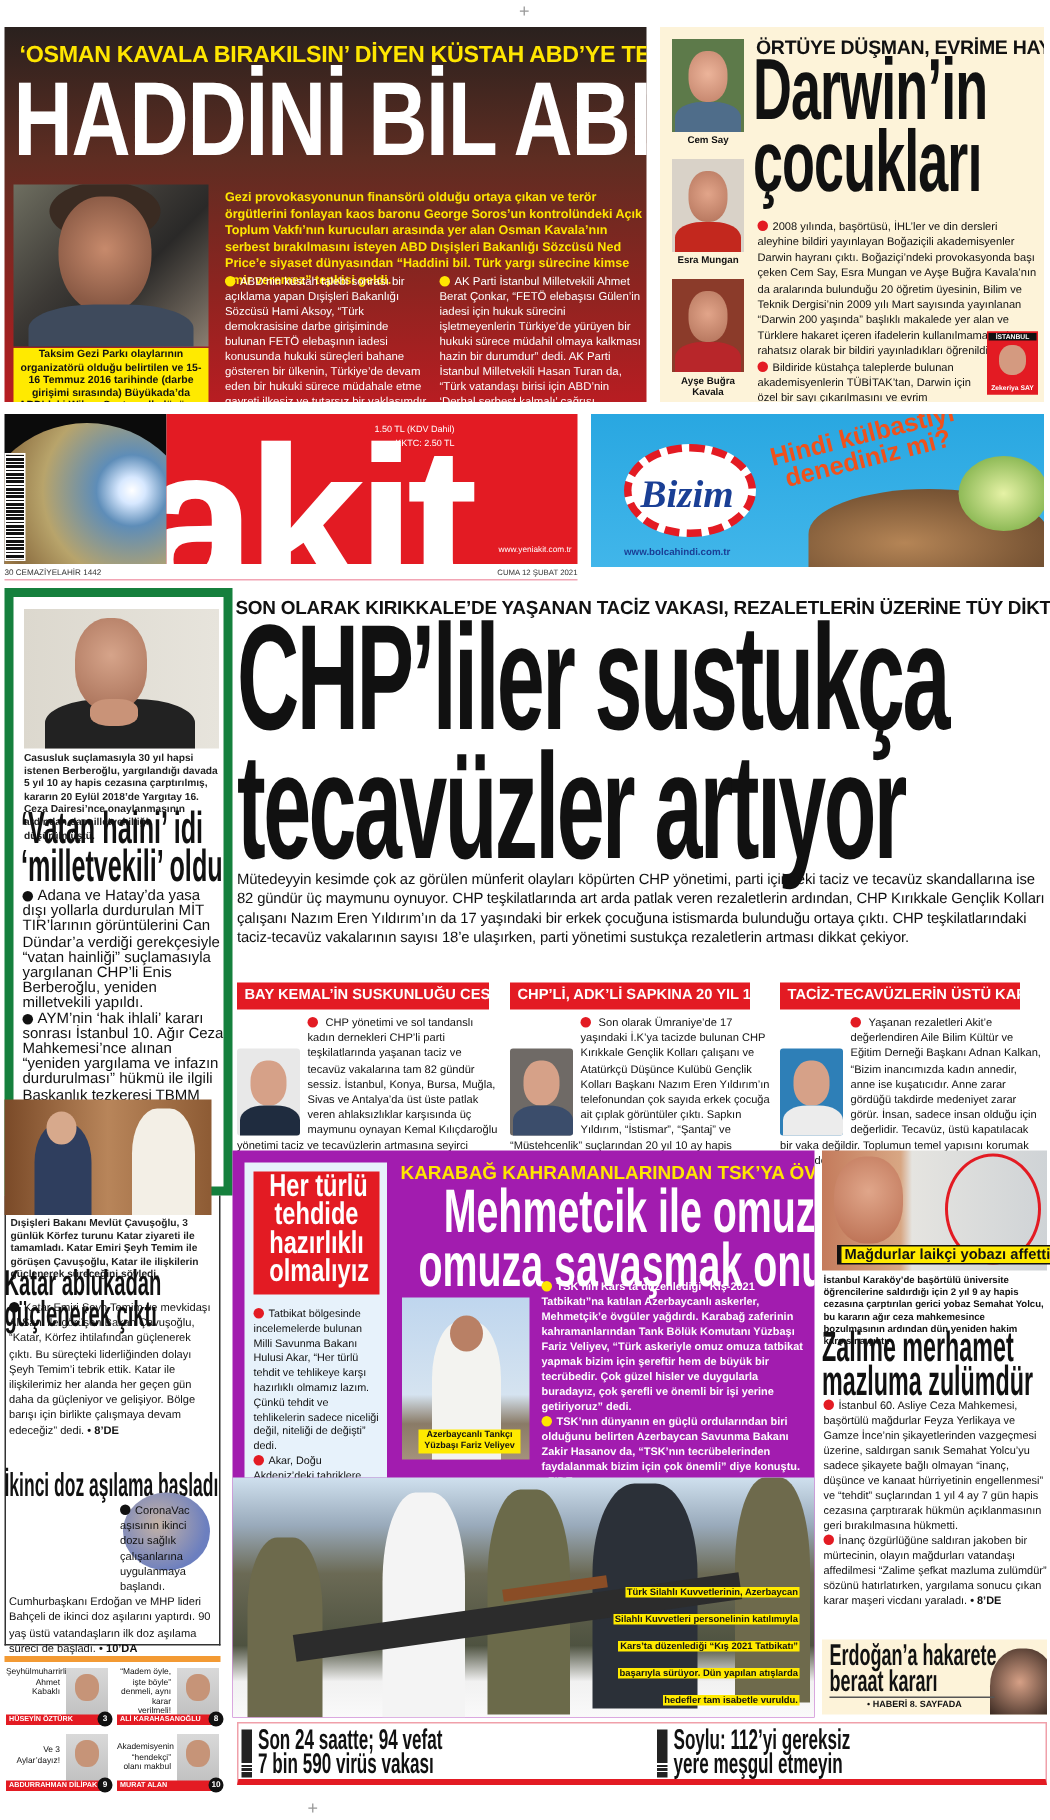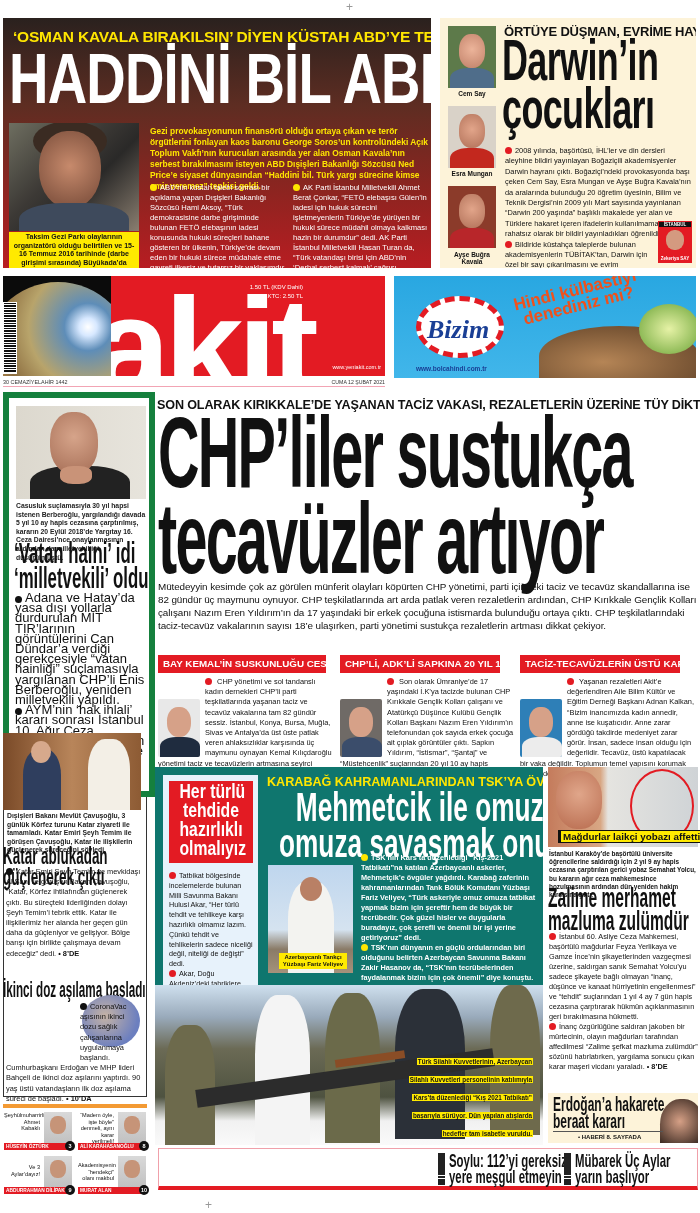--- a/index.html
+++ b/index.html
@@ -56,21 +56,21 @@
 #ad .lettuce{position:absolute;left:245px;top:28px;width:60px;height:50px;border-radius:50%;background:radial-gradient(#e6f2a6,#6aa336)}
 
 #left-col{position:absolute;left:3px;top:392px;width:152px;height:405px;border:6px solid #15803d;overflow:hidden}
 #berberoglu-photo{position:absolute;left:7px;top:8px;width:130px;height:93px;background:linear-gradient(90deg,#dcd8ce,#e7e4dc);overflow:hidden}
 #berberoglu-photo .f{position:absolute;left:34px;top:6px;width:48px;height:62px;border-radius:45%;background:radial-gradient(circle at 50% 40%,#d6a48a,#a46c54)}
 #berberoglu-photo .b{position:absolute;left:14px;top:60px;width:100px;height:40px;border-radius:40% 40% 0 0;background:#222}
 #berberoglu-photo .hand{position:absolute;left:44px;top:60px;width:32px;height:18px;border-radius:40%;background:#c99378}
 .small-cap{font-size:6.8px;line-height:8.6px;font-weight:bold;color:#222}
 #berb-cap{position:absolute;left:7px;top:104px;width:132px}
 #berb-head{position:absolute;left:5px;top:142px;font-weight:bold;font-size:30px;line-height:25px;transform:scaleX(.56);transform-origin:left top;white-space:nowrap}
-#berb-body{position:absolute;left:6px;top:195px;width:134px;font-size:13px;line-height:10.2px}
+#berb-body{position:absolute;left:6px;top:195px;width:134px;font-size:10px;line-height:10.2px}
 #katar-photo{position:absolute;left:3px;top:733px;width:138px;height:77px;background:linear-gradient(90deg,#7a4a28,#b8855a 50%,#8d5b34);overflow:hidden}
 #katar-photo .p1{position:absolute;left:20px;top:16px;width:38px;height:65px;border-radius:40% 40% 0 0;background:#2f3e5e}
 #katar-photo .h1{position:absolute;left:28px;top:8px;width:20px;height:22px;border-radius:50%;background:#d7a98c}
 #katar-photo .p2{position:absolute;left:85px;top:6px;width:42px;height:75px;border-radius:40% 40% 0 0;background:#f3efe6}
 #katar-cap{position:absolute;left:3px;top:812px;width:142px}
 #katar-head{position:absolute;left:3px;top:845px;font-weight:bold;font-size:24px;line-height:21px;transform:scaleX(.56);transform-origin:left top;white-space:nowrap}
 #katar-body{position:absolute;left:6px;top:867px;width:136px;font-size:7.4px;line-height:10.2px}
 #doz-head{position:absolute;left:3px;top:980px;font-weight:bold;font-size:22px;line-height:20px;transform:scaleX(.53);transform-origin:left top;white-space:nowrap}
 #doz-body{position:absolute;left:6px;top:1002px;width:136px;font-size:7.4px;line-height:10.2px}
 #doz-photo{position:absolute;left:82px;top:995px;width:58px;height:52px;border-radius:50%;background:radial-gradient(circle at 40% 40%,#c5b3a6,#6c7fbf 70%)}
@@ -85,21 +85,21 @@
 
 #main-kicker{position:absolute;left:157px;top:398px;font-weight:bold;font-size:12.6px;white-space:nowrap;letter-spacing:-.15px}
 #main-head{position:absolute;left:158px;top:409px;font-weight:bold;font-size:100px;line-height:86px;white-space:nowrap;transform:scaleX(.575);transform-origin:left top;letter-spacing:-3px}
 #main-lead{position:absolute;left:158px;top:580px;width:540px;font-size:9.9px;line-height:13px;letter-spacing:-.1px}
 .subhead{position:absolute;top:655px;height:18px;background:#e31b23;color:#fff;font-weight:bold;font-size:9.8px;line-height:18px;padding-left:5px;white-space:nowrap;overflow:hidden}
 .subcol{position:absolute;top:677px;width:175px;font-size:7.4px;line-height:10.2px}
 .subcol .avatar{float:left;width:42px;height:58px;margin:2px 5px 0 0;border-radius:2px;position:relative;overflow:hidden}
 .subcol .avatar .f{position:absolute;left:9px;top:8px;width:24px;height:30px;border-radius:45%;background:#d6a188}
 .subcol .avatar .b{position:absolute;left:2px;top:38px;width:40px;height:24px;border-radius:40% 40% 0 0}
 
-#blue-block{position:absolute;left:155px;top:767px;width:388px;height:378px;background:#0f766e;overflow:hidden}
+#blue-block{position:absolute;left:155px;top:767px;width:388px;height:378px;background:#a21caf;overflow:hidden}
 #blue-side{position:absolute;left:8px;top:8px;width:95px;height:210px;background:#e7f2fb}
 #blue-side .redbox{position:absolute;left:6px;top:6px;width:84px;height:82px;background:#e31b23;color:#fff;font-weight:bold;font-size:21px;line-height:19px;text-align:center;overflow:hidden}
 #blue-side .redbox div{transform:scaleX(.75);white-space:nowrap;text-align:center}
 #blue-side .body{position:absolute;left:6px;top:96px;width:86px;font-size:7.2px;line-height:9.8px}
 #blue-kicker{position:absolute;left:112px;top:8px;color:#ffe600;font-weight:bold;font-size:12.6px;white-space:nowrap}
 #blue-head{position:absolute;left:124px;top:22px;color:#fff;font-weight:bold;font-size:41px;line-height:36px;white-space:nowrap;transform:scaleX(.64);transform-origin:left top;text-align:center}
 #blue-head div{}
 #soldier-photo{position:absolute;left:113px;top:98px;width:85px;height:108px;background:linear-gradient(#bfd6ee 0%,#d5e3f0 60%,#8a7b67 78%,#a4927b 100%);overflow:hidden}
 #soldier-photo .s{position:absolute;left:20px;top:16px;width:46px;height:95px;border-radius:40% 40% 0 0;background:#f3f3f0}
 #soldier-photo .h{position:absolute;left:32px;top:12px;width:22px;height:24px;border-radius:50%;background:#b98065}
@@ -356,40 +356,40 @@
 <div id="yobaz-label">
     <span>Mağdurlar laikçi yobazı affetti</span>
   </div>
 <p id="yobaz-cap">İstanbul Karaköy’de başörtülü üniversite öğrencilerine saldırdığı için 2 yıl 9 ay hapis cezasına çarptırılan gerici yobaz Semahat Yolcu, bu kararın ağır ceza mahkemesince bozulmasının ardından dün yeniden hakim karşısına çıktı.</p>
 <div id="yobaz-head">
     <div>Zalime merhamet</div>
     <div>mazluma zulümdür</div>
   </div>
 <div id="yobaz-body">
   <p><span class="bullet b-red"></span><span>İstanbul 60. Asliye Ceza Mahkemesi, başörtülü mağdurlar Feyza Yerlikaya ve Gamze İnce’nin şikayetlerinden vazgeçmesi üzerine, saldırgan sanık Semahat Yolcu’yu sadece şikayete bağlı olmayan “inanç, düşünce ve kanaat hürriyetinin engellenmesi” ve “tehdit” suçlarından 1 yıl 4 ay 7 gün hapis cezasına çarptırarak hükmün açıklanmasının geri bırakılmasına hükmetti.</span></p>
-  <p><span class="bullet b-red"></span><span>İnanç özgürlüğüne saldıran jakoben bir mürtecinin, olayın mağdurları tarafından affedilmesi “Zalime şefkat mazluma zulümdür” sözünü hatırlatırken, yargılama sonucu çıkan karar maşeri vicdanı yaraladı.</span> <b>• 8’DE</b></p>
+  <p><span class="bullet b-red"></span><span>İnanç özgürlüğüne saldıran jakoben bir mürtecinin, olayın mağdurları vatandaşı affedilmesi “Zalime şefkat mazluma zulümdür” sözünü hatırlatırken, yargılama sonucu çıkan karar maşeri vicdanı yaraladı.</span> <b>• 8’DE</b></p>
 </div>
 <div id="erdogan-box">
   <div class="ph"></div>
   <div class="h">
       <div>Erdoğan’a hakarete</div>
       <div>beraat kararı</div>
     </div>
   <div class="line"></div>
   <div class="ref">• HABERİ 8. SAYFADA</div>
 </div>
 
 <nav id="bottom-strip">
+  <div class="strip-item" style="left:2px;width:135px">
+      <div class="strip-tag"></div>
+      <div class="strip-text">
+        <div>Son 24 saatte; 94 vefat</div>
+        <div>7 bin 590 virüs vakası</div>
+      </div>
+    </div>
   <div class="strip-item" style="left:279px;width:125px">
       <div class="strip-tag"></div>
       <div class="strip-text">
         <div>Soylu: 112’yi gereksiz</div>
         <div>yere meşgul etmeyin</div>
       </div>
     </div>
-  <div class="strip-item" style="left:405px;width:130px">
-      <div class="strip-tag"></div>
-      <div class="strip-text">
-        <div>Mübarek Üç Aylar</div>
-        <div>yarın başlıyor</div>
-      </div>
-    </div>
 </nav>
 
 </body></html>

